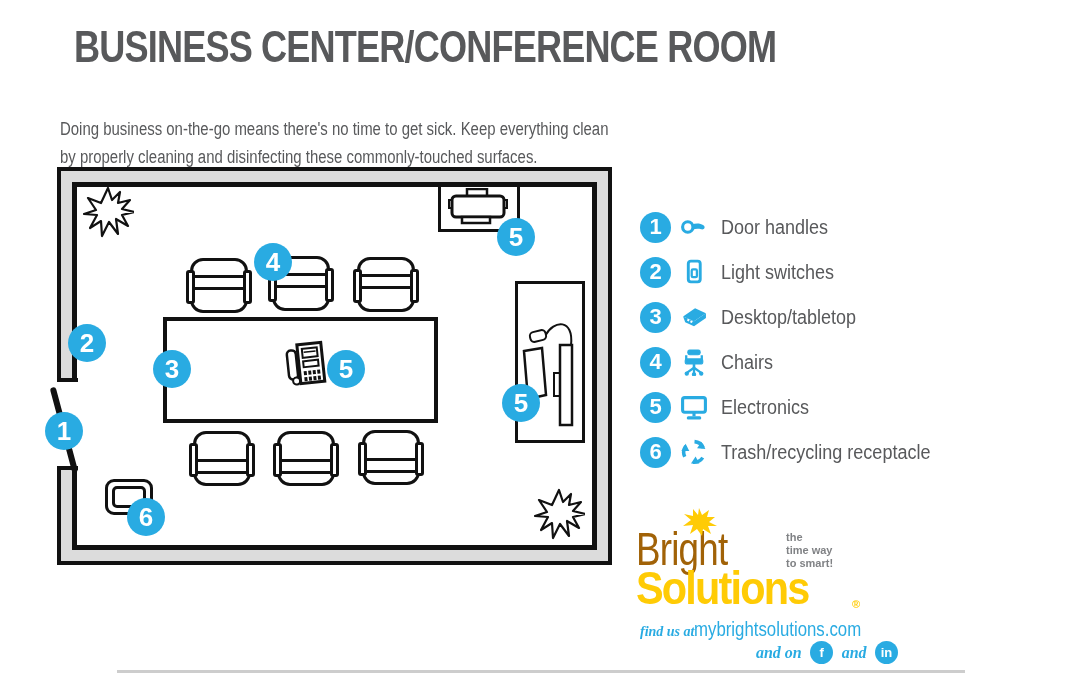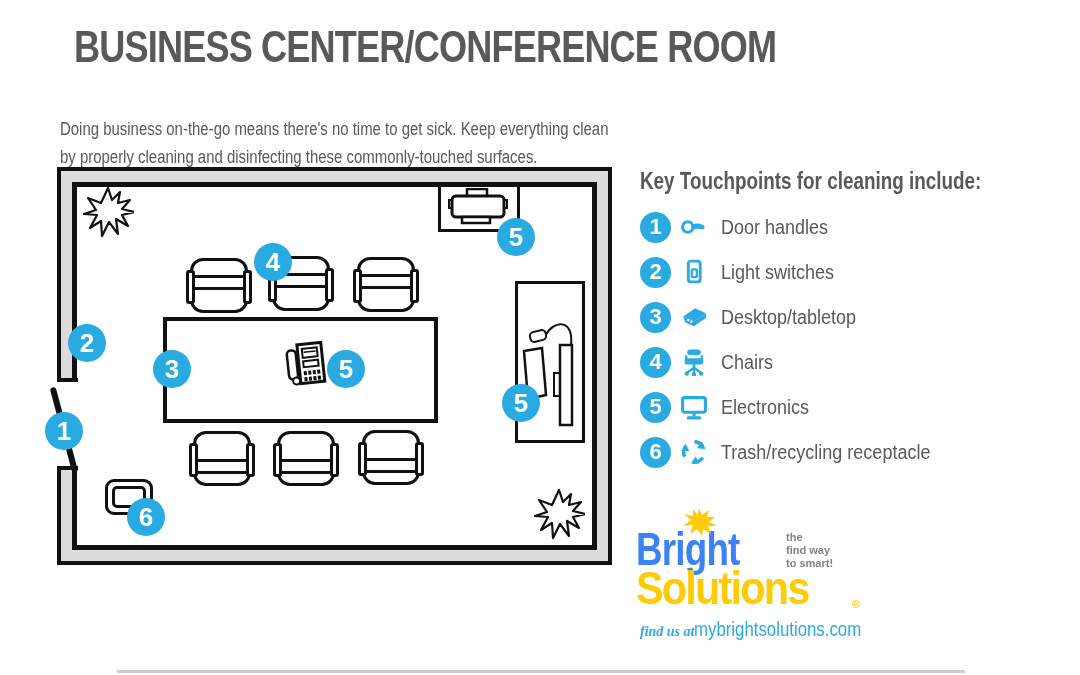--- a/index.html
+++ b/index.html
@@ -52,21 +52,21 @@
   #tp-heading .sx{transform:scaleX(.82);}
   .tp-row{position:absolute;left:640px;height:32px;display:flex;align-items:center;}
   .tp-badge{width:31px;height:31px;border-radius:50%;background:#29abe2;color:#fff;
             font-weight:bold;font-size:22px;display:flex;align-items:center;justify-content:center;
             flex:0 0 31px;}
   .tp-icon{width:28px;height:28px;margin-left:9px;flex:0 0 28px;display:flex;align-items:center;}
   .tp-label{margin-left:13px;font-size:20px;color:#58595b;white-space:nowrap;}
   .tp-label .sx{transform:scaleX(.9);}
 
   
-  #logo-bright{left:636px;top:522px;font-size:46px;font-weight:bold;color:#3b82f6;
+  #logo-bright{left:636px;top:522px;font-size:46px;font-weight:normal;color:#a16207;
                letter-spacing:-1px;white-space:nowrap;}
   #logo-bright .sx{transform:scaleX(.8);}
   #logo-star{left:681px;top:508px;z-index:6;}
   #logo-solutions{left:636px;top:561px;font-size:46px;font-weight:bold;color:#ffcb05;
                   letter-spacing:-2px;white-space:nowrap;text-align:center;}
   #logo-solutions .sx{transform:scaleX(.9);}
   #logo-reg{left:852px;top:598px;font-size:11px;font-weight:bold;color:#ffcb05;}
   #logo-tagline{left:786px;top:531px;font-size:11px;line-height:13px;color:#808285;
                 font-weight:bold;}
   .script{font-family:"Liberation Serif",serif;font-style:italic;font-weight:bold;color:#29abe2;}
@@ -180,21 +180,20 @@
 
   <div class="badge" style="left:45px;top:412px;">1</div>
   <div class="badge" style="left:68px;top:324px;">2</div>
   <div class="badge" style="left:153px;top:350px;">3</div>
   <div class="badge" style="left:254px;top:243px;">4</div>
   <div class="badge" style="left:327px;top:350px;">5</div>
   <div class="badge" style="left:497px;top:218px;">5</div>
   <div class="badge" style="left:502px;top:384px;">5</div>
   <div class="badge" style="left:127px;top:498px;">6</div>
 
-  <div class="abs" id="tp-heading"><span class="sx">Key Touchpoints for cleaning include:</span></div>
 
   <div class="tp-row" style="top:211px;">
     <div class="tp-badge">1</div>
     <div class="tp-icon">
       <svg width="28" height="28" viewBox="0 0 27 27">
           <circle cx="7.5" cy="13.5" r="5" fill="none" stroke="#29abe2" stroke-width="3"></circle>
       <path d="M11 11.5 C15 9.5 19.5 9.8 22.5 11.8 C25 13.4 23.4 16.6 20.4 15.7 C17.4 14.8 14.6 15.2 12.4 16.1 Z" fill="#29abe2"></path>
         </svg>
     </div>
     <div class="tp-label"><span class="sx">Door handles</span></div>
@@ -271,26 +270,32 @@
     </div>
     <div class="tp-label"><span class="sx">Trash/recycling receptacle</span></div>
   </div>
 
   <svg class="abs" id="logo-star" width="36" height="28" viewBox="0 0 36 28">
     <polygon points="18,0 21,7 28,2 26,9 34,9 28,14 36,18 27,18 30,26 22,21 21,28 16,21 9,26 12,17 2,18 10,12 3,6 12,8 12,1 17,7" fill="#ffcb05"></polygon>
   </svg>
   <div class="abs" id="logo-bright"><span class="sx">Bright</span></div>
   <div class="abs" id="logo-tagline">
     <span>the</span><br>
-    <span>find way</span><br>
+    <span>time way</span><br>
     <span>to smart!</span>
   </div>
   <div class="abs" id="logo-solutions"><span class="sx">Solutions</span></div>
   <div class="abs" id="logo-reg">®</div>
 
   <div class="abs" id="find-us">
     <span class="script">find us at</span>
     <span id="website"><span class="sx">mybrightsolutions.com</span></span>
   </div>
 
+  <div class="abs" id="social">
+    <span class="script">and on</span>
+    <span class="soc-circle">f</span>
+    <span class="script">and</span>
+    <span class="soc-circle">in</span>
+  </div>
 
   <div class="abs" id="crop-line"></div>
 </div>
 
 </body></html>

